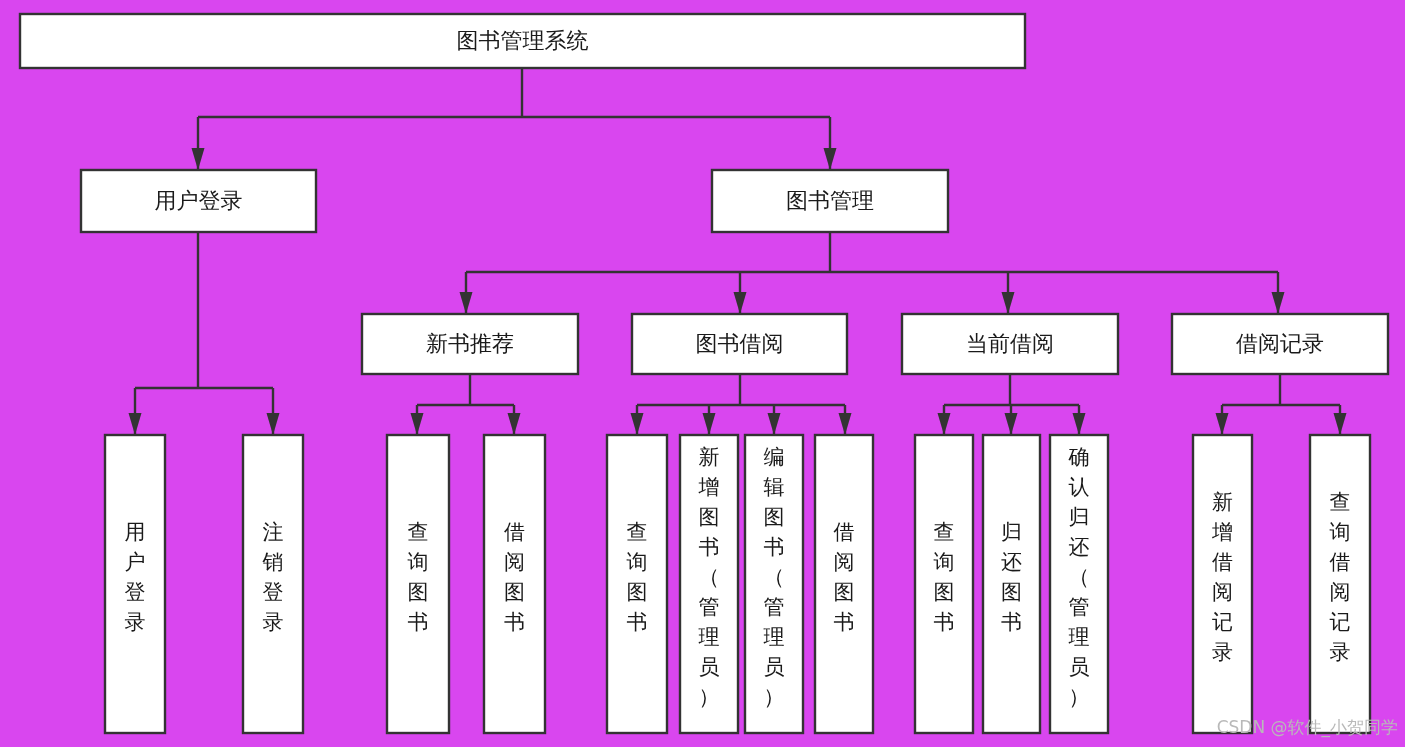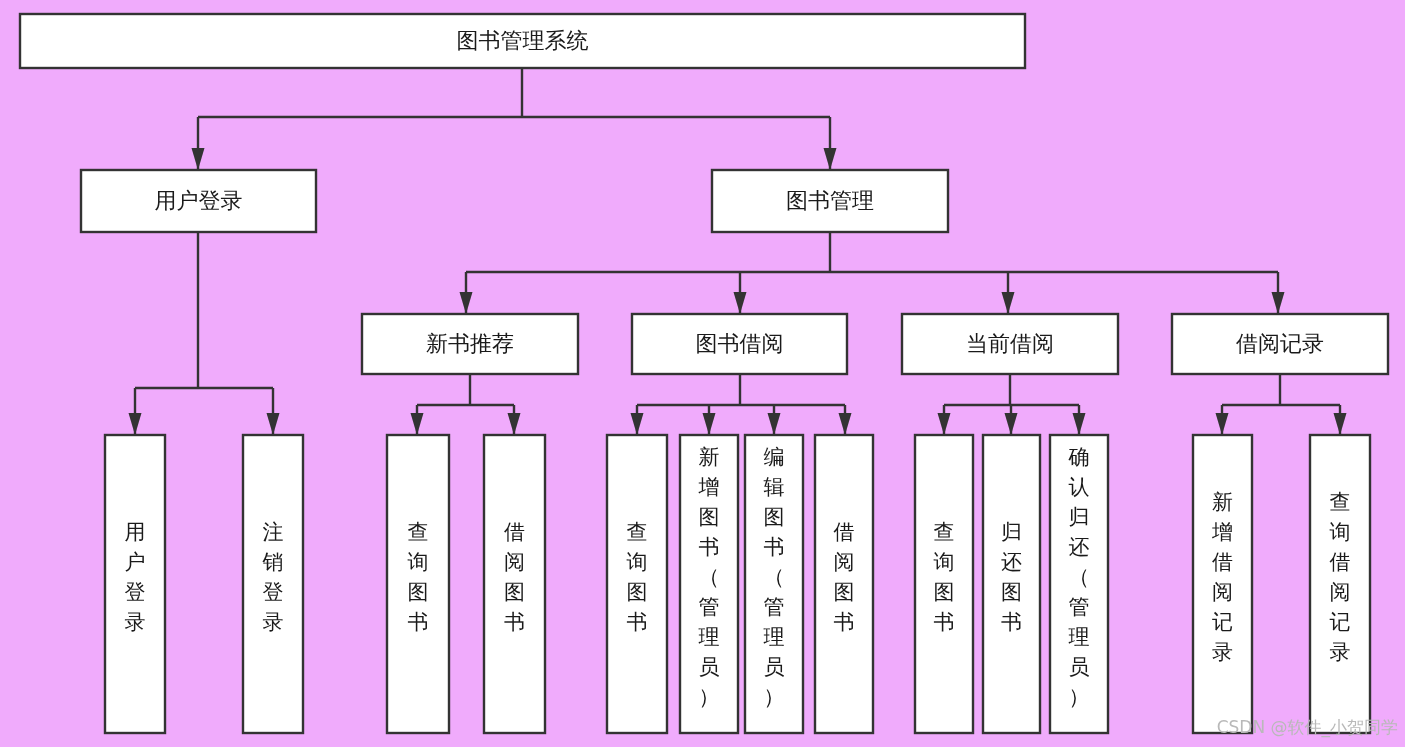--- a/index.html
+++ b/index.html
@@ -8,21 +8,21 @@
     padding: 0;
     background: #ffffff;
   }
   body {
     font-family: "DejaVu Sans", "Liberation Sans", sans-serif;
   }
   #diagram-root {
     position: relative;
     width: 1405px;
     height: 747px;
-    background: #f0abfc;
+    background: #d946ef;
     overflow: hidden;
   }
   svg.diagram-canvas {
     position: absolute;
     left: 0;
     top: 0;
     width: 1405px;
     height: 747px;
     display: block;
   }

